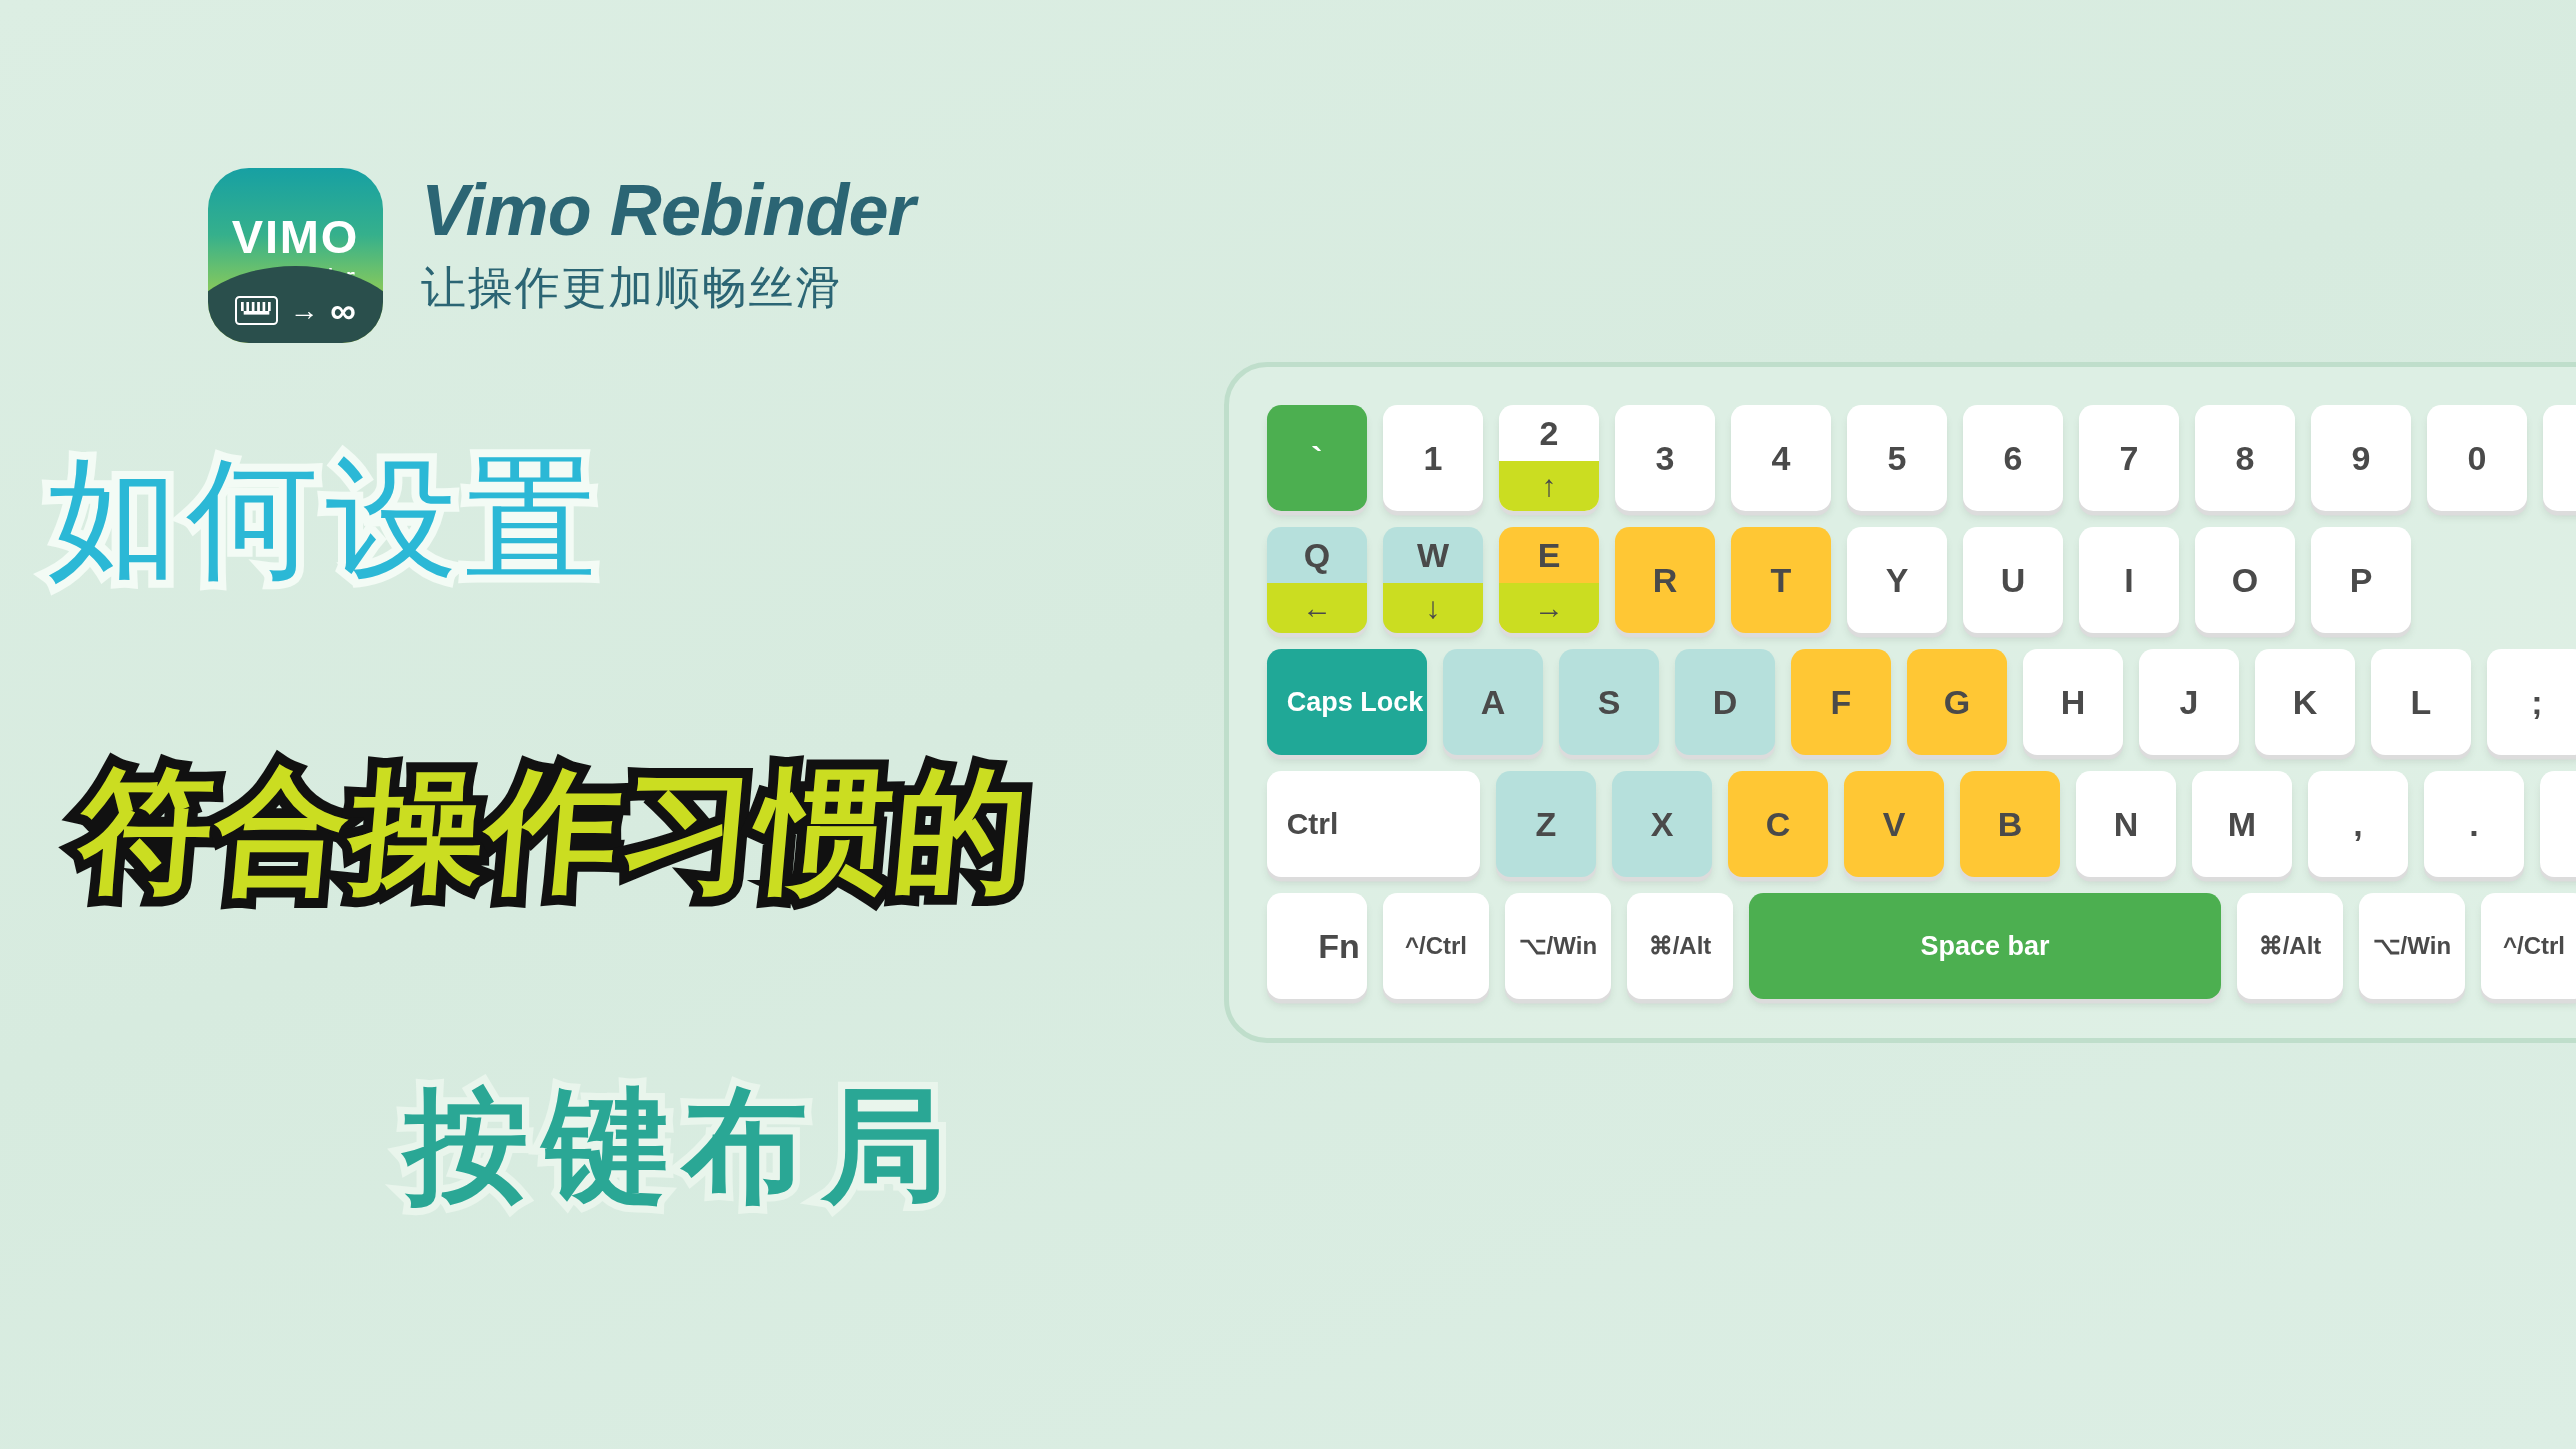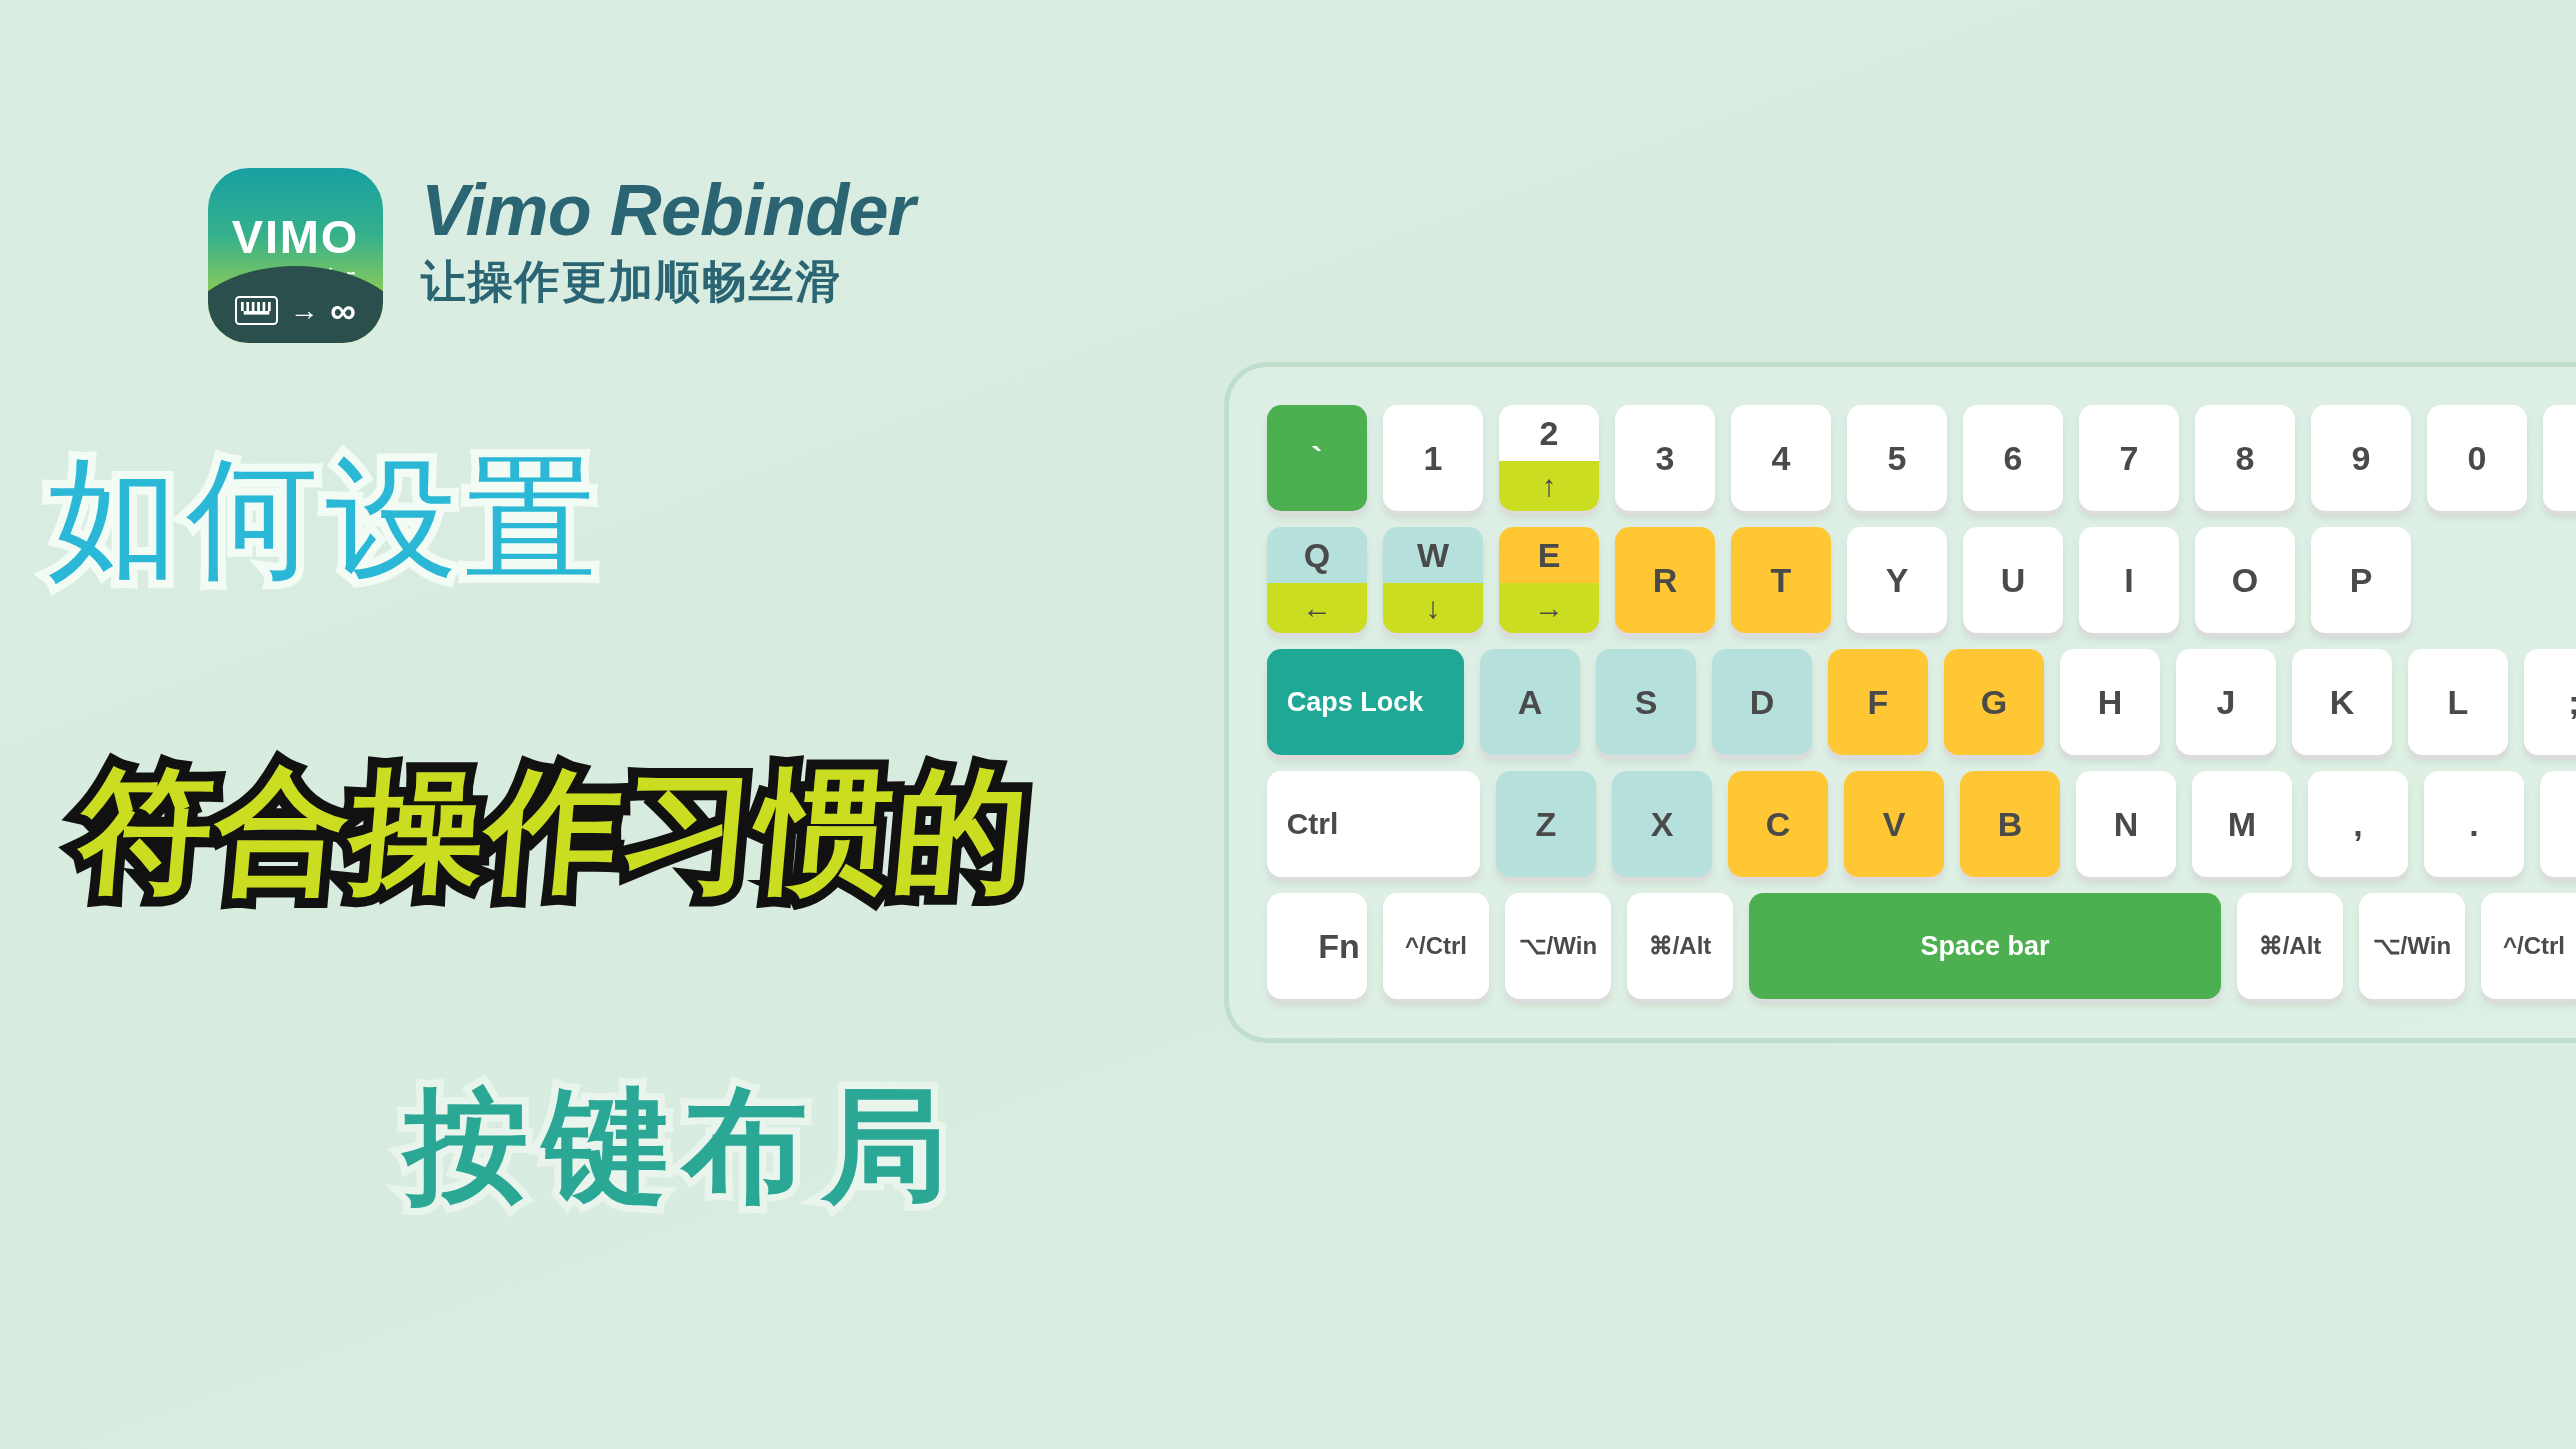--- a/index.html
+++ b/index.html
@@ -105,23 +105,23 @@
     font-weight: bold;
     font-style: italic;
     letter-spacing: -0.9px;
     line-height: 1.05;
     white-space: nowrap;
     text-align: right;
   }
   .brand-sub {
     color: #2b6574;
     font-size: 45px;
-    font-weight: bold;
+    font-weight: normal;
     letter-spacing: 1.8px;
-    margin-top: 3px;
+    margin-top: 9px;
     white-space: nowrap;
   }
 
   
   .headline-1 {
     position: absolute;
     left: 47px;
     top: 431px;
     font-size: 132px;
     font-weight: normal;
@@ -216,21 +216,21 @@
     align-items: center;
     justify-content: center;
     font-size: 30px;
     color: #4a4a4a;
     z-index: 1;
   }
 
   
   .w1   { width: 100px; }
   .wtab { width: 175px; }
-  .wcaps{ width: 197px; }
+  .wcaps{ width: 160px; }
   .wshift{ width: 213px; }
   .wspace{ width: 472px; }
   .wfn  { width: 100px; padding-left: 44px; }
   .wmod { width: 106px; }
 
   
   .c-white  { background: #ffffff; }
   .c-green  { background: #4caf50; color: #ffffff; }
   .c-lime   { background: #cbdd21; color: #4a4a4a; }
   .c-teal   { background: #20a897; color: #ffffff; }

